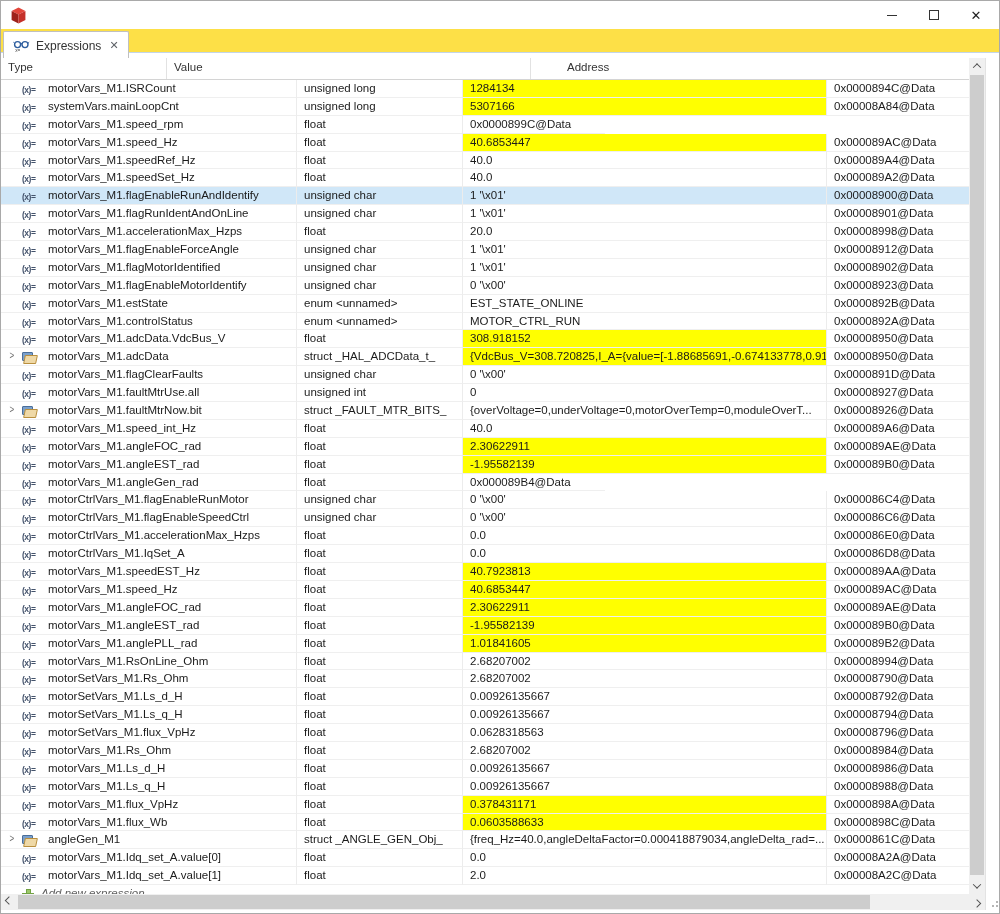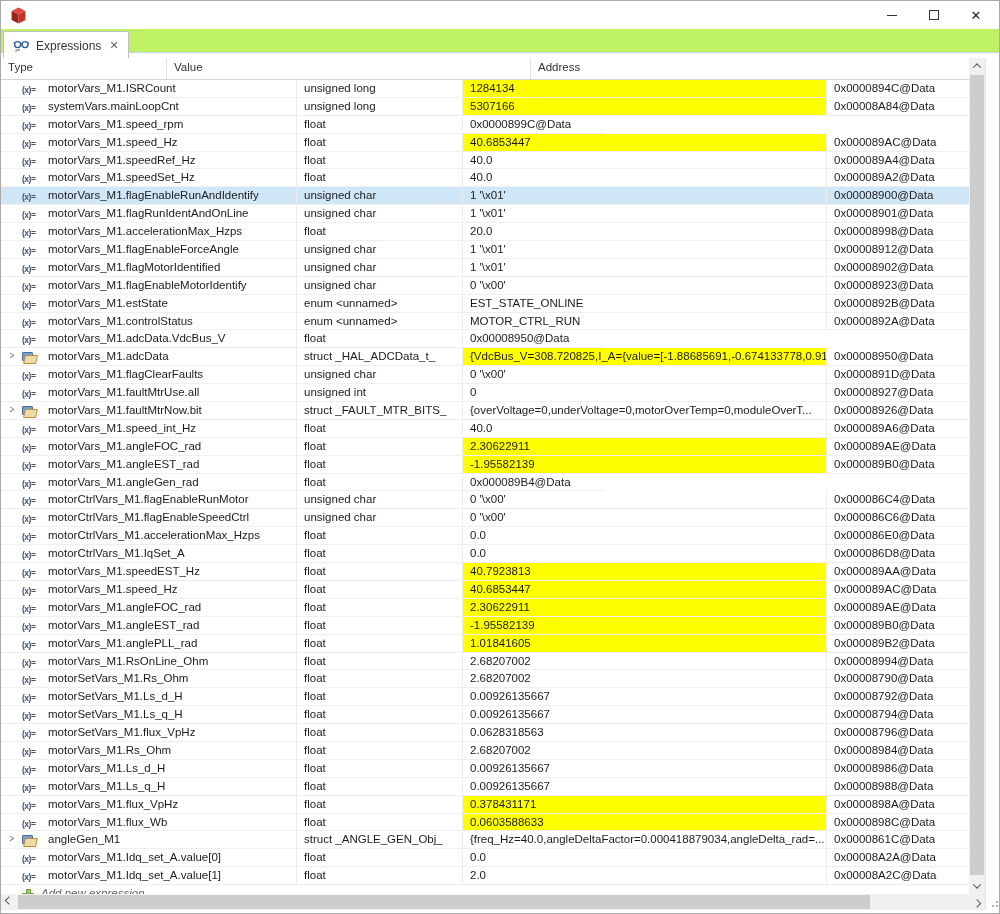--- a/index.html
+++ b/index.html
@@ -7,21 +7,21 @@
     box-sizing:border-box;font-family:"Liberation Sans",sans-serif;overflow:hidden;color:#1b1b1b;}
   
   .titlebar{position:absolute;top:0;left:0;right:0;height:28px;background:#fff;display:flex;align-items:center;}
   .app-icon{margin-left:9px;width:17px;height:17px;}
   .win-controls{position:absolute;right:2px;top:0;height:28px;display:flex;align-items:center;}
   .win-btn{width:42px;height:26px;display:flex;align-items:center;justify-content:center;color:#222;font-size:13px;}
   .min-glyph{width:10px;height:1px;background:#333;}
   .max-glyph{width:10px;height:10px;border:1px solid #333;box-sizing:border-box;}
   .close-glyph{font-size:13px;line-height:1;color:#222;}
   
-  .tabstrip{position:absolute;top:28px;left:0;right:0;height:24px;background:#bef264;border-bottom:1px solid #c3d5e8;box-sizing:border-box;}
+  .tabstrip{position:absolute;top:28px;left:0;right:0;height:24px;background:#fde047;border-bottom:1px solid #c3d5e8;box-sizing:border-box;}
   .tab{position:absolute;left:2px;top:2px;height:27px;background:#fff;border:1px solid #c0c0c0;border-bottom:none;
     border-radius:2px 2px 0 0;display:flex;align-items:center;padding:0 9px;gap:6px;}
   .tab-label{font-size:12px;color:#333;}
   .tab-close{font-size:11px;color:#5f6368;margin-left:2px;}
   
   .viewbar{position:absolute;right:6px;top:31px;height:23px;display:flex;align-items:center;gap:3px;}
   .tb-btn{width:22px;height:22px;display:flex;align-items:center;justify-content:center;border-radius:2px;position:relative;}
   .tb-btn.active{background:#c8e0f5;outline:1px solid #7fb0dd;}
   .tb-sep{width:1px;height:16px;background:#b9c9da;margin:0 3px;}
   .xglyph{font-size:12px;font-weight:bold;color:#7e7e7e;line-height:1;}
@@ -31,21 +31,21 @@
   .plus-icon::after{content:"";position:absolute;left:1px;top:5px;width:12px;height:4px;background:#8abf4f;border:1px solid #679a33;box-sizing:border-box;}
   .dots-icon{display:flex;flex-direction:column;gap:1.5px;}
   .dots-icon span{width:4px;height:4px;border:1px solid #707070;border-radius:50%;box-sizing:border-box;}
   .minv-glyph{width:10px;height:4px;border:1px solid #56606b;box-sizing:border-box;}
   .maxv-glyph{width:11px;height:10px;border:1px solid #56606b;border-top:3px solid #56606b;box-sizing:border-box;}
   
   :root{--c1:296px;--c2:166px;--c3:364px;--c4:142px;}
   .thead{position:absolute;top:57px;left:0;width:968px;height:22px;display:flex;background:#fff;
     border-bottom:1px solid #d4d4d4;box-sizing:border-box;font-size:11.5px;color:#333;}
   .th{box-sizing:border-box;border-right:1px solid #e2e2e2;padding:3px 0 0 7px;white-space:nowrap;overflow:hidden;}
-  .th1{width:var(--c1);padding-left:8px;}.th2{width:var(--c2);}.th3{width:var(--c3);}.th4{width:var(--c4);border-right:none;}
+  .th1{width:var(--c1);padding-left:8px;}.th2{width:var(--c2);}.th3{width:var(--c3);}.th4{width:var(--c4);border-right:none;margin-left:29px;}
   .tbody{position:absolute;top:79px;left:0;width:968px;height:814px;overflow:hidden;background:#fff;}
   .row{display:flex;height:17.9px;box-sizing:border-box;font-size:11.5px;}
   .row.selected{background:var(--selected-row-bg,#d0e7f8);}
   .cell{box-sizing:border-box;border-right:1px solid #ececec;border-bottom:1px solid #efefef;
     white-space:nowrap;overflow:hidden;padding-top:2px;}
   .c-expr{width:var(--c1);position:relative;padding-left:47px;}
   .c-type{width:var(--c2);padding-left:7px;}
   .c-value{width:var(--c3);padding-left:7px;}
   .c-value.hl{background:var(--value-changed-bg,#ffff00);}
   .c-addr{width:var(--c4);padding-left:7px;border-right:none;}
@@ -325,20 +325,21 @@
       <div class="cell c-value">MOTOR_CTRL_RUN</div>
       <div class="cell c-addr">0x0000892A@Data</div>
     </div>
         <div class="row">
       <div class="cell c-expr">
         
         <span class="row-icon x-icon">(x)=</span>
         <span class="t-expr">motorVars_M1.adcData.VdcBus_V</span>
       </div>
       <div class="cell c-type">float</div>
+      <div class="cell c-value hl">308.918152</div>
       <div class="cell c-addr">0x00008950@Data</div>
     </div>
         <div class="row">
       <div class="cell c-expr">
         <span class="expander">&gt;</span>
         <span class="row-icon struct-icon"></span>
         <span class="t-expr">motorVars_M1.adcData</span>
       </div>
       <div class="cell c-type">struct _HAL_ADCData_t_</div>
       <div class="cell c-value hl">{VdcBus_V=308.720825,I_A={value=[-1.88685691,-0.674133778,0.91...</div>

